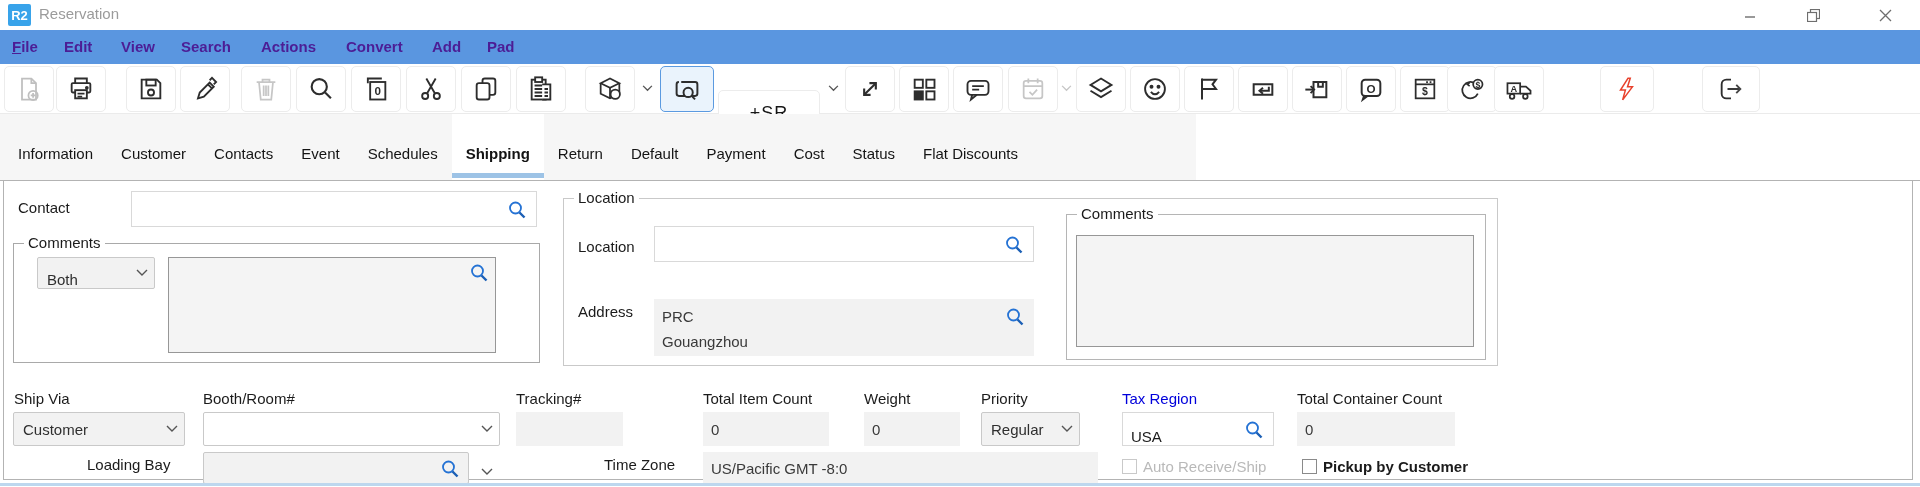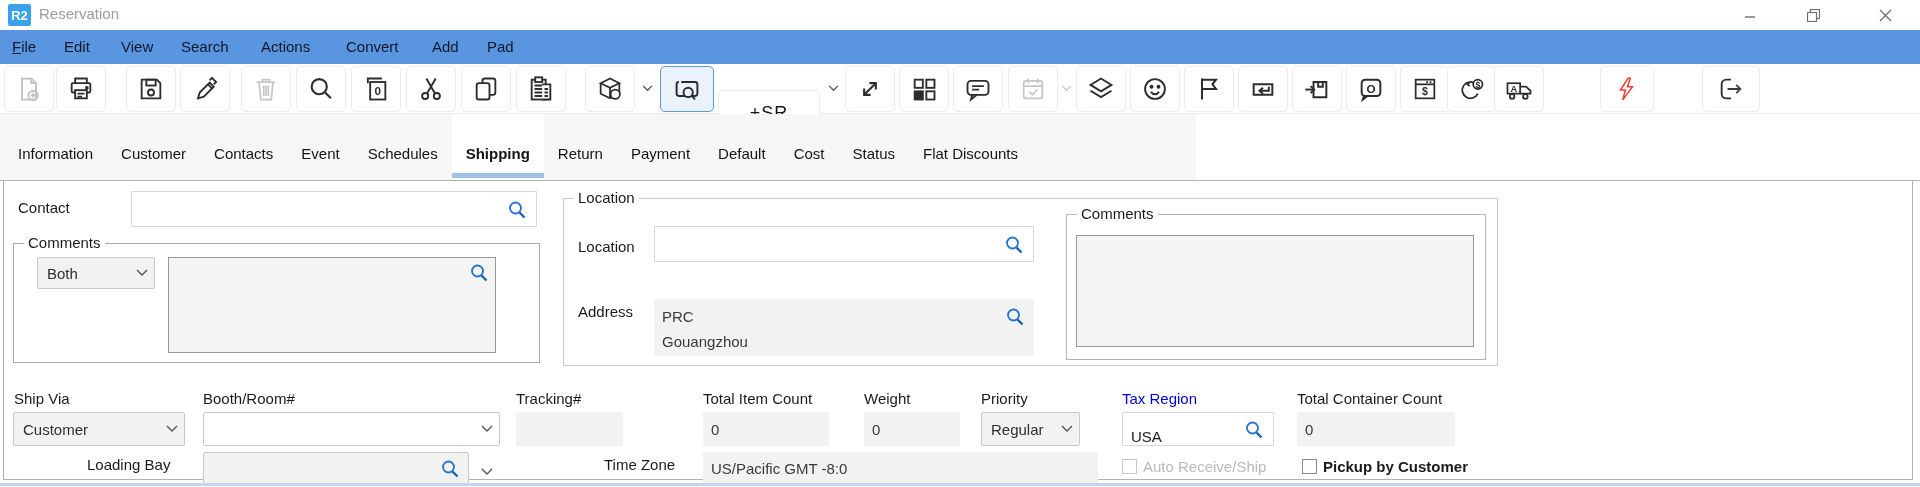--- a/index.html
+++ b/index.html
@@ -8,21 +8,21 @@
 
   
   .titlebar{position:absolute;left:0;top:0;width:1920px;height:30px;background:#fff;}
   .r2logo{position:absolute;left:8px;top:4px;width:23px;height:22px;background:#38a3ea;color:#fff;
           font-weight:bold;font-size:13px;display:flex;align-items:center;justify-content:center;border-radius:2px;}
   .apptitle{position:absolute;left:39px;top:5px;color:#9b9b9b;font-size:15px;}
   .winctl{position:absolute;top:0;height:30px;width:46px;display:flex;align-items:center;justify-content:center;color:#6e6e6e;}
 
   
   .menubar{position:absolute;left:0;top:30px;width:1920px;height:34px;background:#5a96e0;}
-  .menuitem{position:absolute;top:0;height:34px;line-height:33px;color:#0f172a;font-size:15px;cursor:default;}
+  .menuitem{position:absolute;top:0;height:34px;line-height:33px;color:#4c1d95;font-size:15px;cursor:default;font-weight:bold;}
 
   
   .toolbar{position:absolute;left:0;top:64px;width:1920px;height:49px;background:#fff;border-bottom:1px solid #ebebeb;}
   .tb-btn{position:absolute;top:2px;width:48px;height:44px;background:#fff;border:1px solid #ececec;
           border-radius:5px;display:flex;align-items:center;justify-content:center;}
   .tb-btn.active{border:1px solid #5b9ae0;background:#eaf3fc;}
   .tb-chev{position:absolute;top:14px;width:14px;height:20px;display:flex;align-items:center;justify-content:center;}
   .addsr{font-size:18px;color:#161616;letter-spacing:1px;}
 
   
@@ -322,43 +322,43 @@
 
   <div class="tabband"></div>
   <div class="tabs">
     <div class="tab">Information</div>
     <div class="tab">Customer</div>
     <div class="tab">Contacts</div>
     <div class="tab">Event</div>
     <div class="tab">Schedules</div>
     <div class="tab selected">Shipping</div>
     <div class="tab">Return</div>
+    <div class="tab">Default</div>
     <div class="tab">Payment</div>
-    <div class="tab">Default</div>
     <div class="tab">Cost</div>
     <div class="tab">Status</div>
     <div class="tab">Flat Discounts</div>
   </div>
   <div class="tabline"></div>
 
   <div class="panel"></div>
 
   <span class="lbl" style="left:18px;top:199px;">Contact</span>
   <div class="input" style="left:131px;top:191px;width:406px;height:36px;">
     <span></span>
     <svg class="mag" style="right:9px;top:8px;" width="20" height="20" viewBox="0 0 20 20" fill="none">
       <circle cx="8.5" cy="8" r="5.5" stroke="#2472d4" stroke-width="1.8"></circle>
         <path d="M12.5 12.5L17.5 17.5" stroke="#1b5fb5" stroke-width="2.4"></path>
       </svg>
   </div>
 
   <div class="group" style="left:13px;top:243px;width:527px;height:120px;">
     <span class="legend">Comments</span>
   </div>
-  <div class="select" style="left:37px;top:257px;width:118px;height:32px;">
+  <div class="select" style="left:37px;top:257px;width:118px;height:32px;align-items:flex-end;">
     <span>Both</span>
     <svg class="chev" width="12" height="8" viewBox="0 0 12 8">
         <path d="M1 1l5 5 5-5" fill="none" stroke="#555" stroke-width="1.4"></path>
       </svg>
   </div>
   <div class="tarea" style="left:168px;top:257px;width:328px;height:96px;">
     <span></span>
     <svg class="mag" style="right:6px;top:5px;" width="20" height="20" viewBox="0 0 20 20" fill="none">
       <circle cx="8.5" cy="8" r="5.5" stroke="#2472d4" stroke-width="1.8"></circle>
         <path d="M12.5 12.5L17.5 17.5" stroke="#1b5fb5" stroke-width="2.4"></path>

